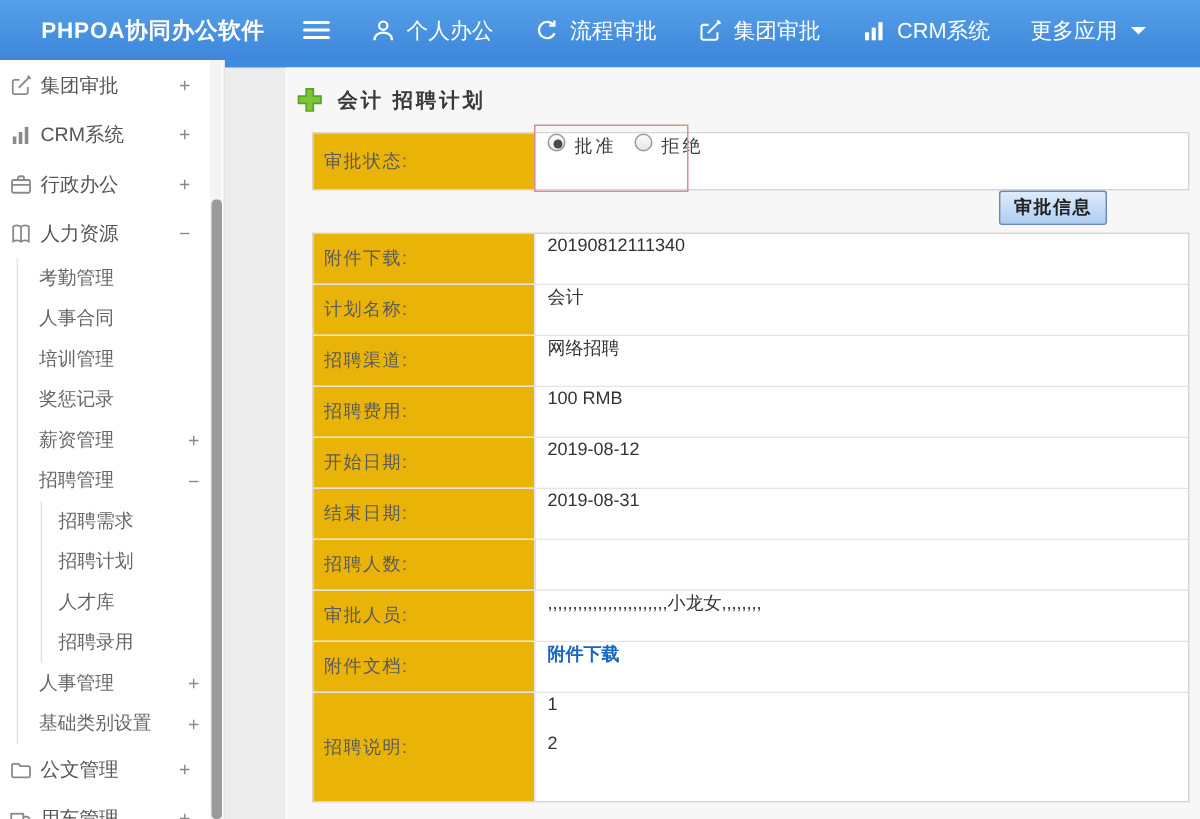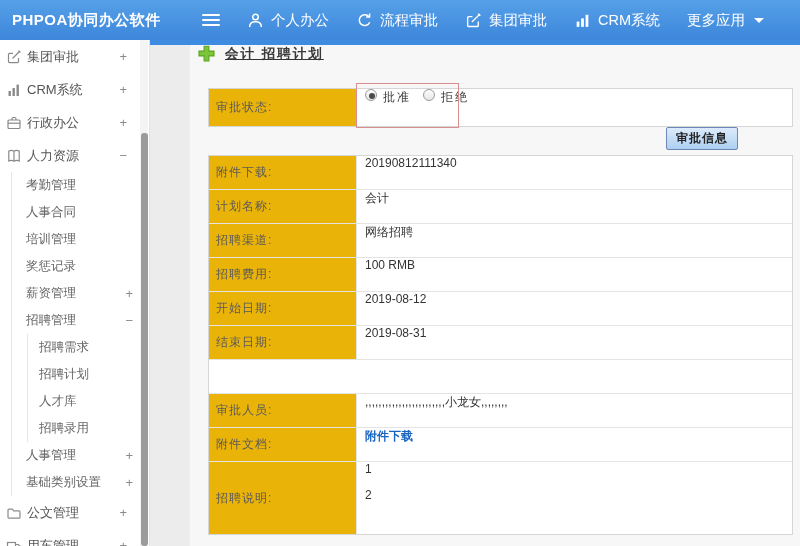--- a/index.html
+++ b/index.html
@@ -2,21 +2,21 @@
 <html><head>
 <meta charset="utf-8">
 <style>
   * { margin:0; padding:0; box-sizing:border-box; }
   html,body { width:800px; height:546px; overflow:hidden;
     font-family:"Liberation Sans","DejaVu Sans",sans-serif; }
   body { background:#fff; font-size:12px; color:#333; }
 
   
   .topbar { height:40px; background:linear-gradient(180deg,#55a0e7,#3d86dc);
-    display:flex; align-items:center; color:#fff; }
+    display:flex; align-items:center; color:#fff;text-align:center; }
   .logo { font-size:15px; font-weight:bold; padding-left:12px; width:192px; letter-spacing:.5px; }
   .hamburger { width:18px; height:13px; display:flex; flex-direction:column; justify-content:space-between; margin-left:10px; cursor:pointer; }
   .hamburger i { display:block; height:2.4px; background:#fff; border-radius:1px; }
   .nav-item { display:flex; align-items:center; margin-left:27px; font-size:14.5px; cursor:pointer; }
   .nav-item .nicon { width:17px; height:17px; margin-right:7px; display:inline-flex; }
   .caret { width:0; height:0; border-left:5px solid transparent; border-right:5px solid transparent;
     border-top:5px solid #fff; margin-left:9px; }
 
   
   .layout { display:flex; height:506px; }
@@ -32,21 +32,21 @@
   .lv3 { height:27px; font-size:12.5px; padding-left:11px; color:#666; }
   .expand { margin-left:auto; margin-right:22px; color:#8a8a8a; font-size:13px; }
   .grp2 .expand { margin-right:16px; }
   .sb-track { position:absolute; right:1px; top:0; width:8px; height:506px; background:#f4f4f4; }
   .sb-thumb { position:absolute; right:1px; top:93px; width:7px; height:413px; background:#9b9b9b; border-radius:3px; cursor:grab; }
 
   
   .content { flex:1; background:#ececec; border-top:5px solid #3e8ce2; padding-left:40px; }
   .panel { background:#f7f7f7; height:501px; position:relative; }
 
-  .crumb { height:43px; display:flex; padding-left:8px;text-decoration:underline; }
+  .crumb { height:43px; display:flex; align-items:center; padding-left:8px; }
   .crumb .picon { width:17px; height:17px; margin-right:10px; display:inline-flex; }
   .page-title { font-size:13.5px; font-weight:bold; color:#3a3a3a; letter-spacing:2px; }
 
   .tbl { margin-left:18px; width:585px; border:1px solid #d6d6d6; background:#fff; }
   .row { display:flex; border-bottom:1px solid #e4e4e4; }
   .row:last-child { border-bottom:none; }
   .cell-label { width:148px; flex:none; background:#eab308; border-right:1px solid #e4e4e4;
     display:flex; align-items:center; padding-left:7px; color:#5a5a5a; letter-spacing:1px; }
   .cell-value { flex:1; background:#fff; display:flex; padding-left:8px; color:#333; }
   .r37 { height:37px; } .r34 { height:34px; } .r72 { height:72px; }
@@ -312,20 +312,21 @@
               <span>2019-08-12</span>
             </div>
         </div>
         <div class="row r34">
           <div class="cell-label">结束日期:</div>
           <div class="cell-value">
               <span>2019-08-31</span>
             </div>
         </div>
         <div class="row r34">
+          <div class="cell-label">招聘人数:</div>
         </div>
         <div class="row r34">
           <div class="cell-label">审批人员:</div>
           <div class="cell-value">
               <span>,,,,,,,,,,,,,,,,,,,,,,,,小龙女,,,,,,,,</span>
             </div>
         </div>
         <div class="row r34">
           <div class="cell-label">附件文档:</div>
           <div class="cell-value">

